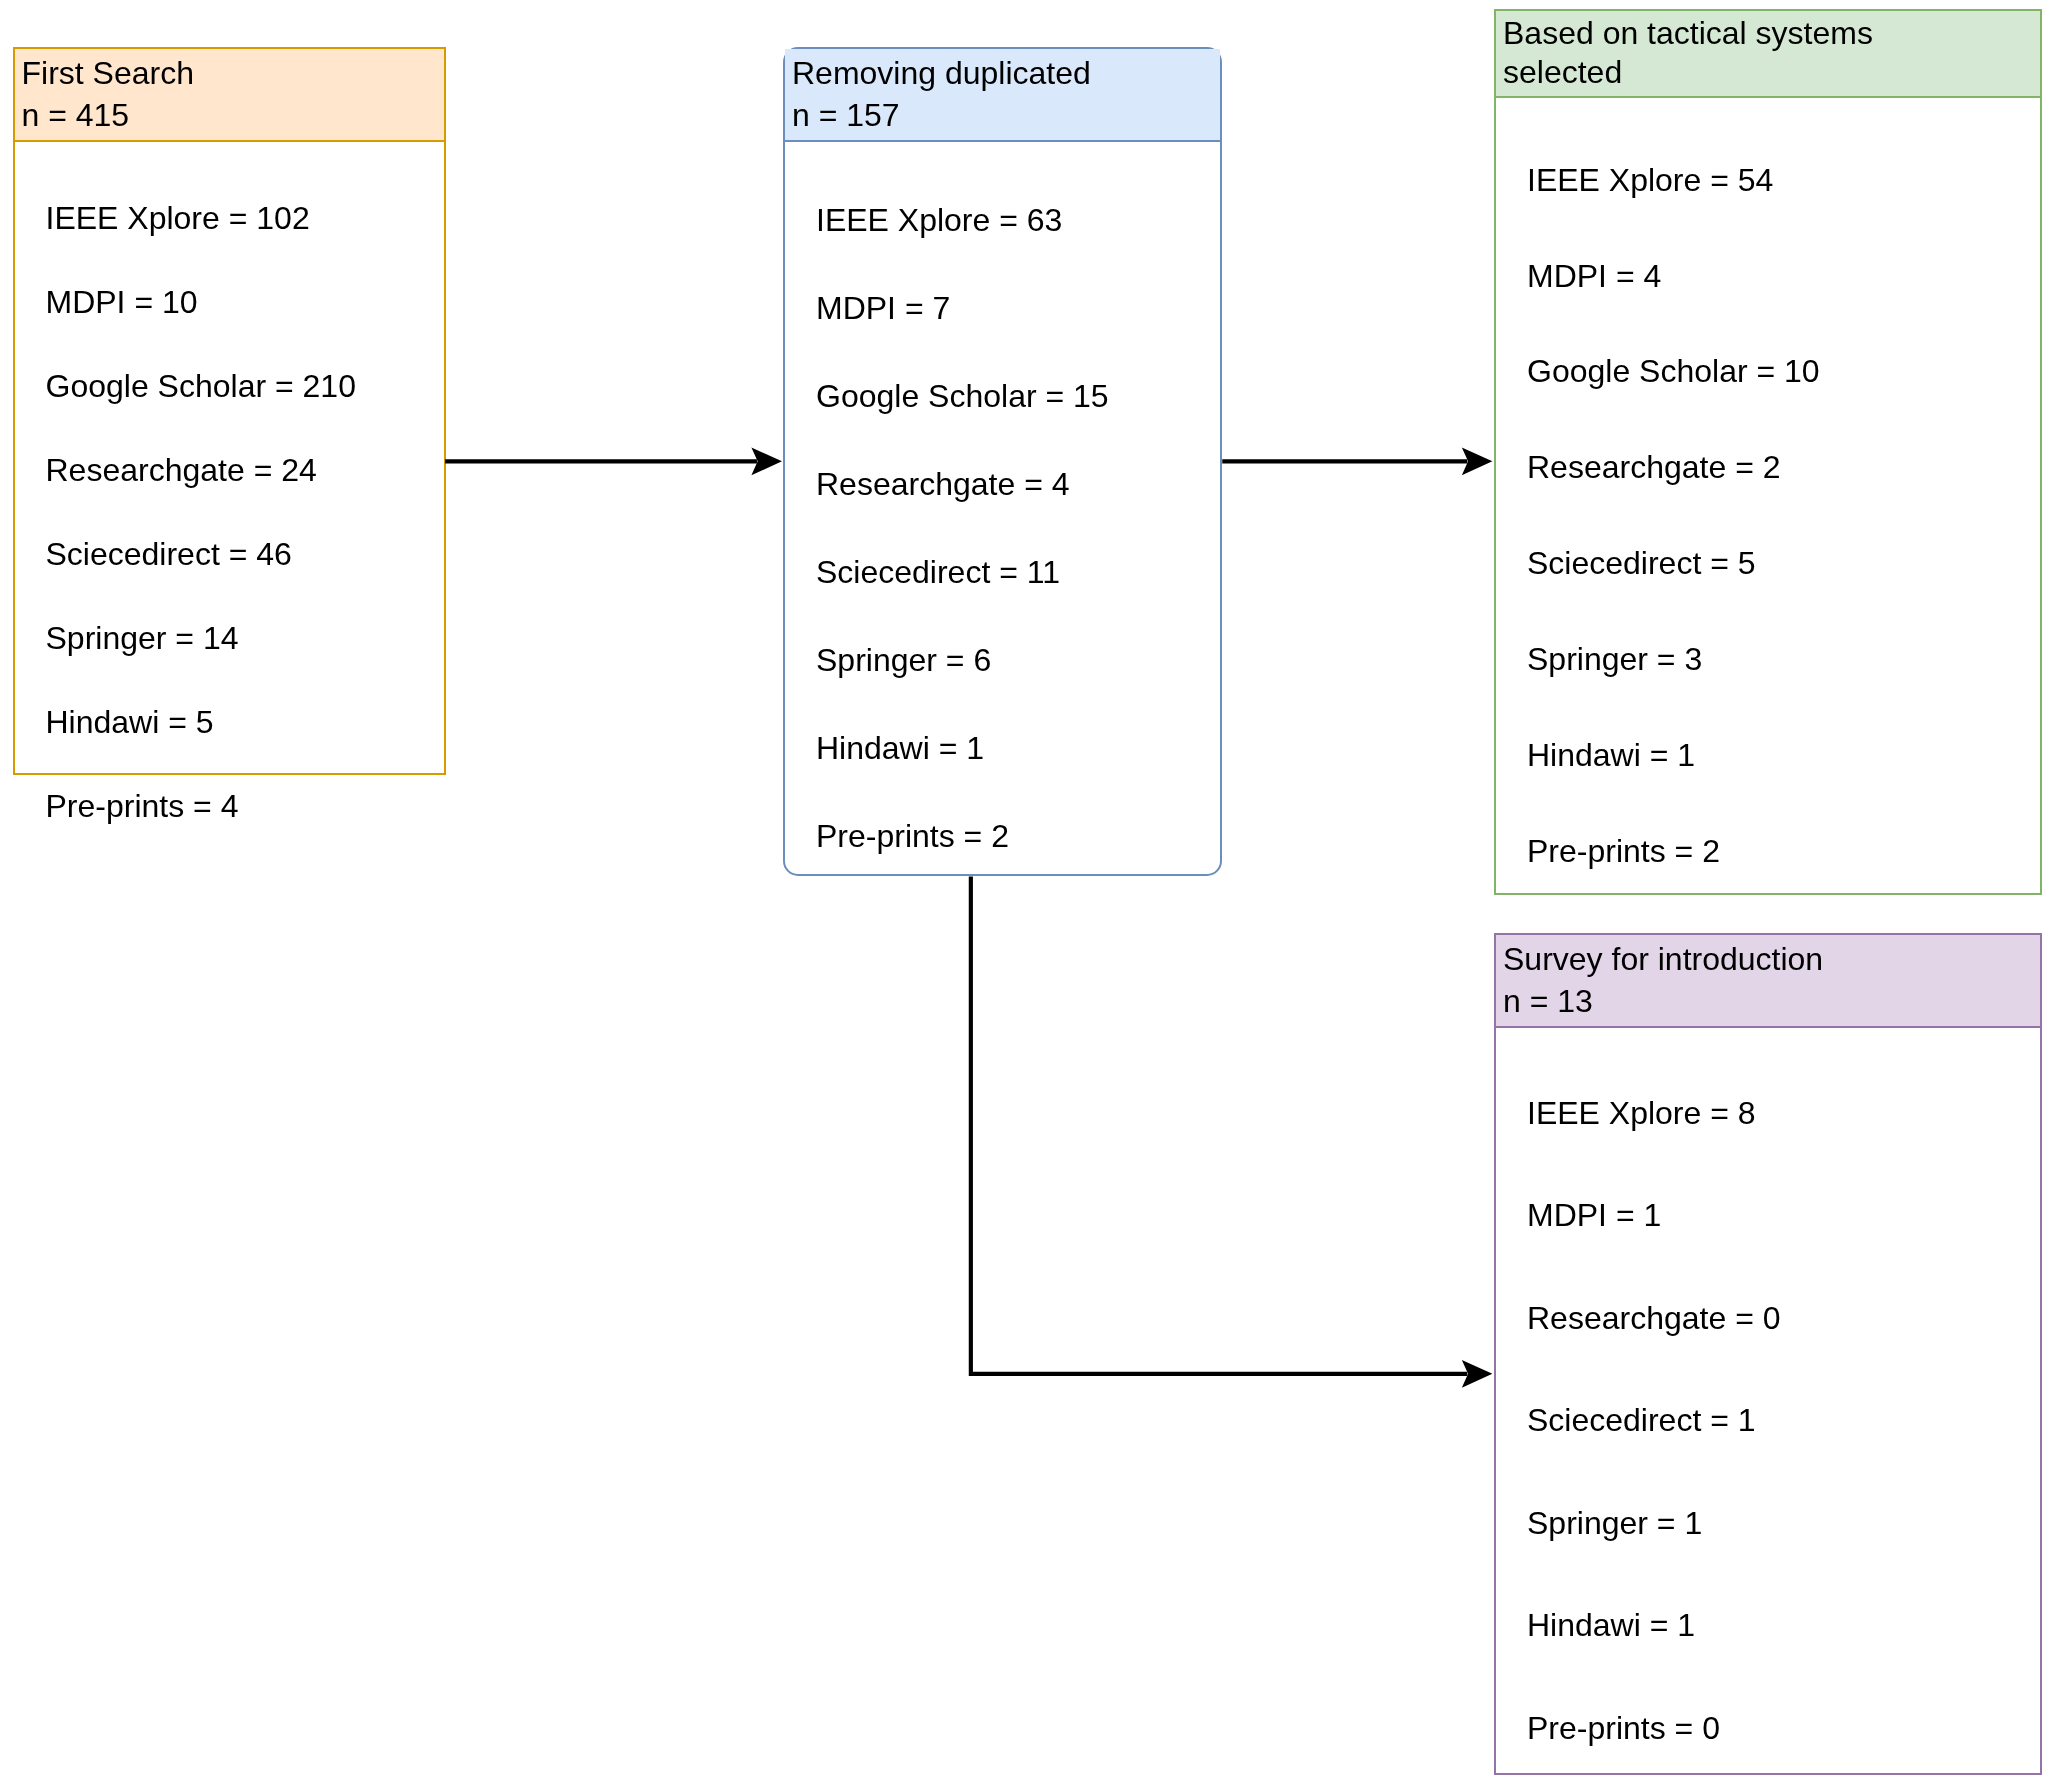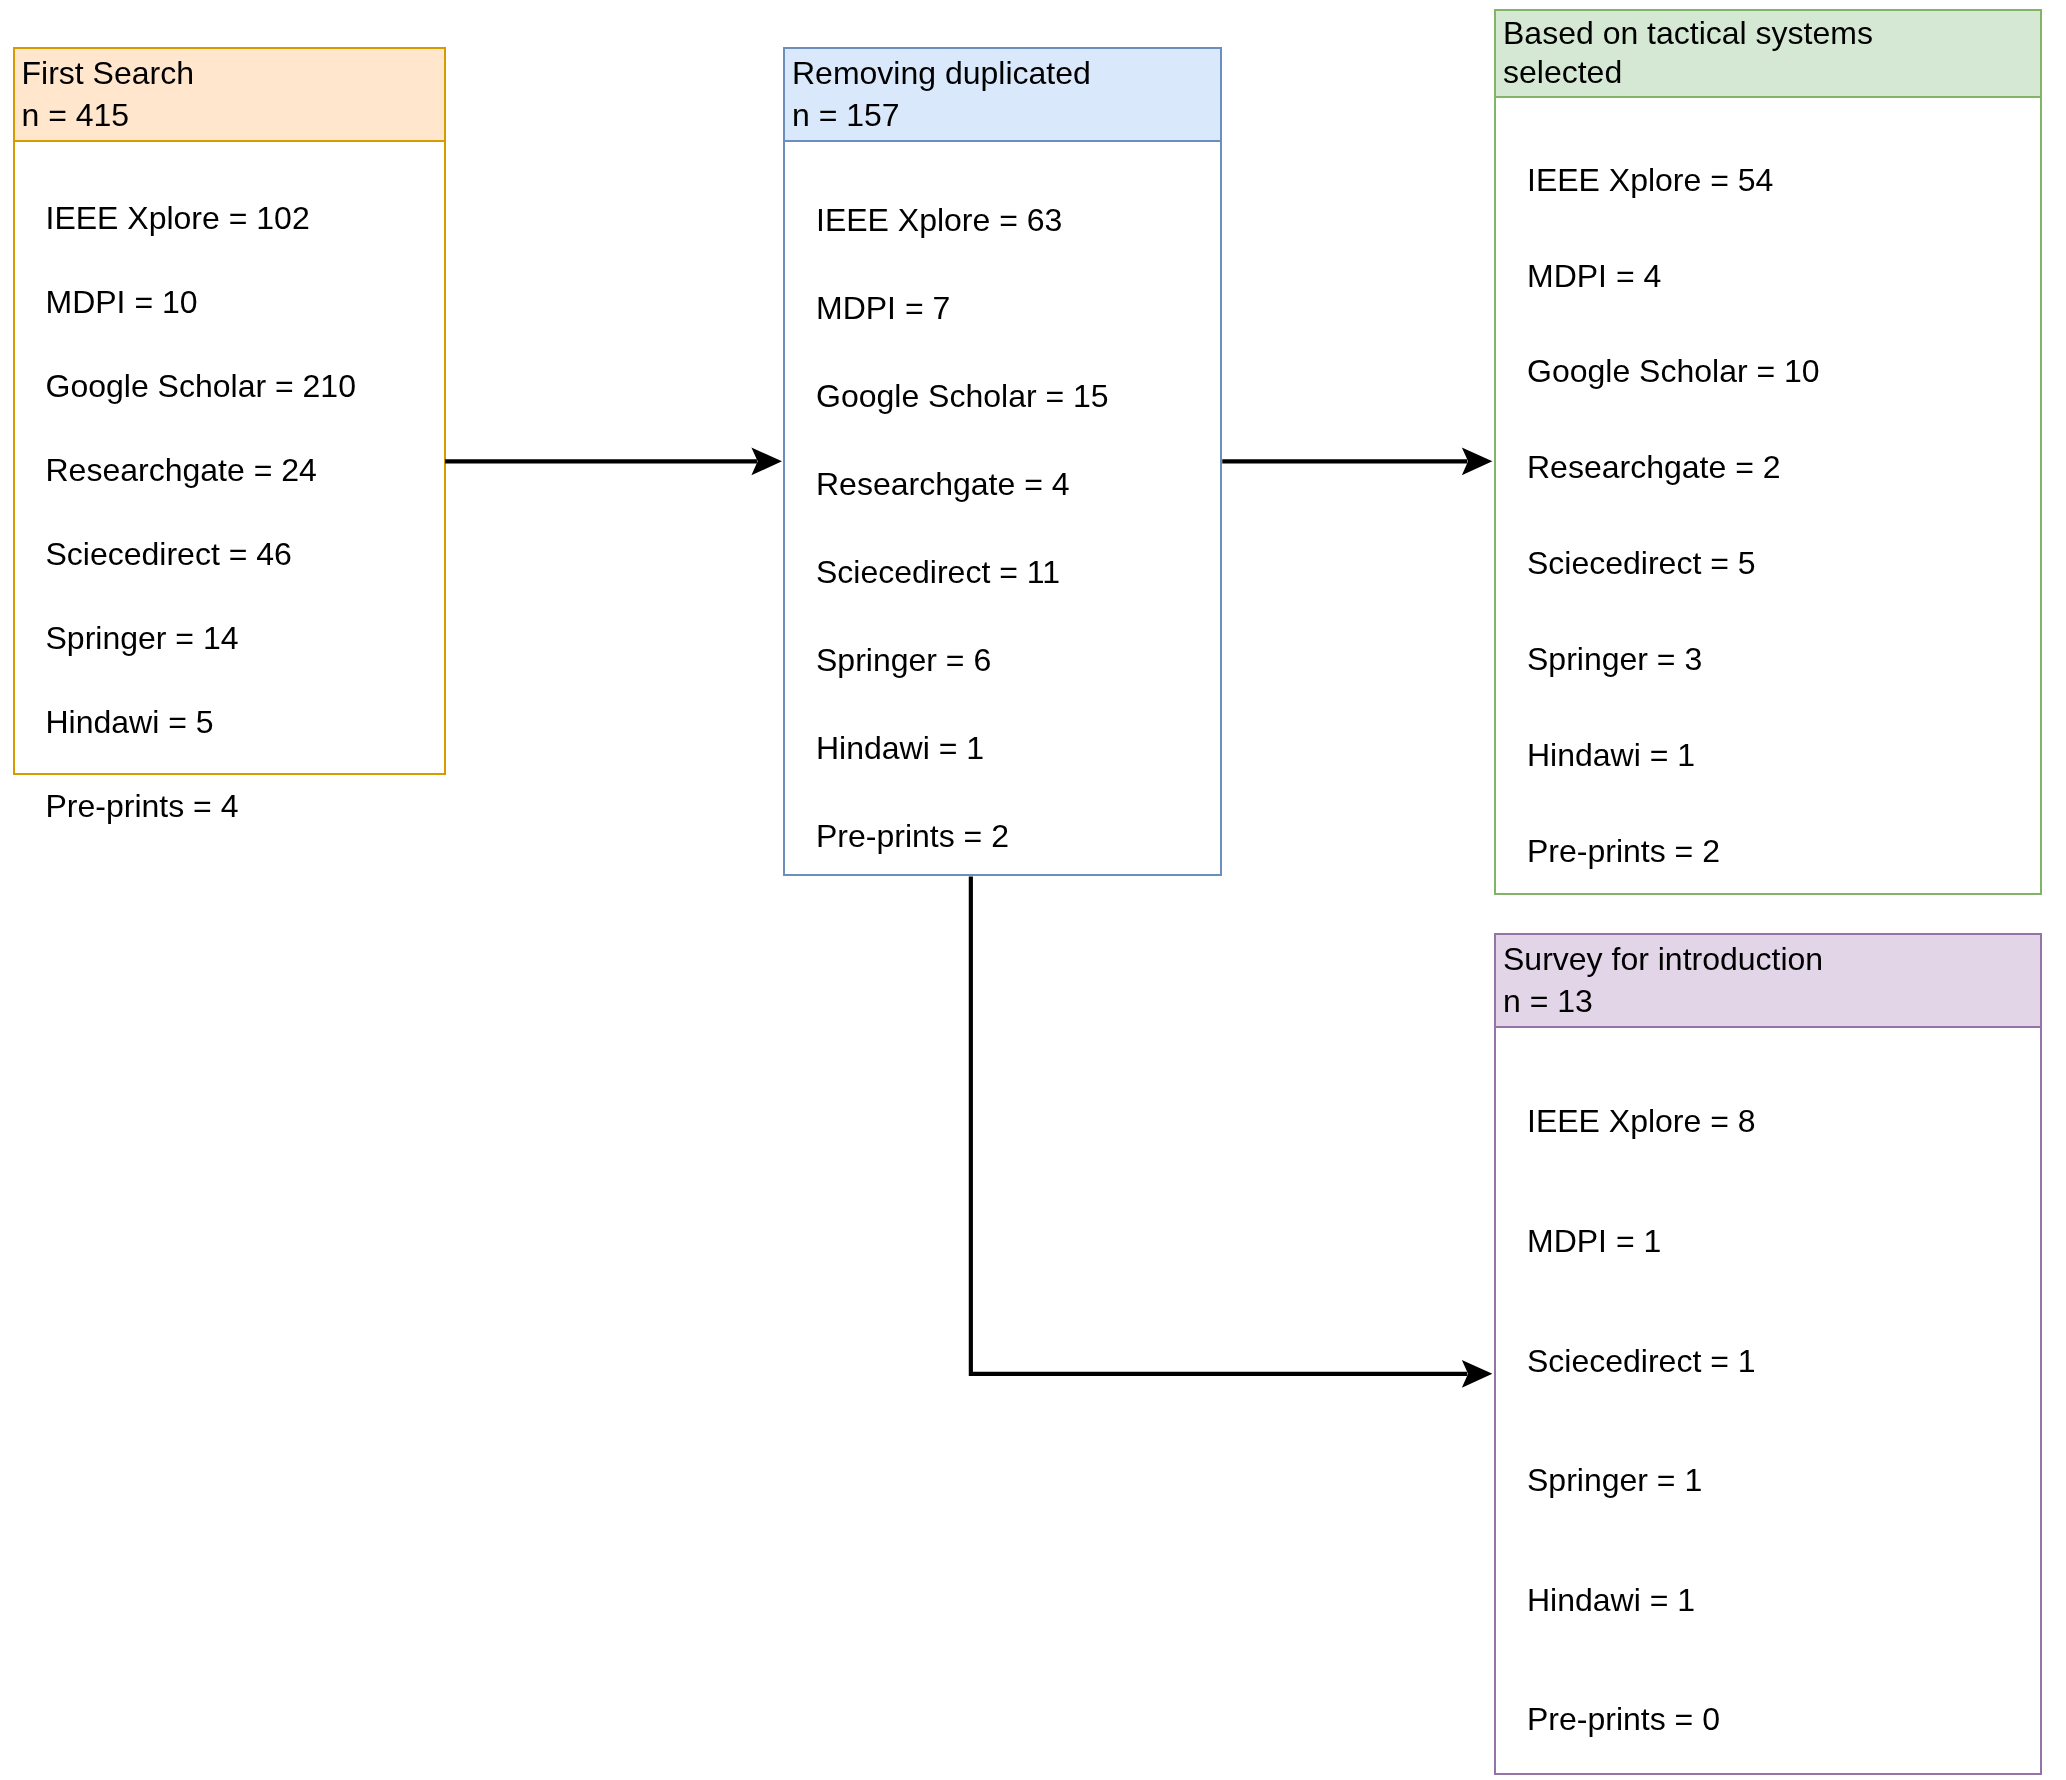--- a/index.html
+++ b/index.html
@@ -41,21 +41,21 @@
     justify-content: space-around;
     padding: 9.7px 14px 18px 31px;
   }
   .listbox .item {
     font-size: 32px;
     line-height: 36px;
     white-space: nowrap;
     margin-top: 48px;
   }
   #box-first-search        { left: 12.5px;   top: 47px;   width: 433px; height: 728px; }
-  #box-removing-duplicated { left: 783px; top: 47px;   width: 439px; height: 829px; }
+  #box-removing-duplicated { left: 783px; top: 47px;   width: 439px; height: 829px; border-radius: 15px; }
   #box-tactical-selected   { left: 1494px; top: 9px;   width: 548px; height: 886px; }
   #box-survey-introduction { left: 1494px; top: 933px; width: 548px; height: 842px; }
   #box-tactical-selected .header { line-height: 39px; }
   svg.arrows {
     position: absolute;
     left: 0;
     top: 0;
     pointer-events: none;
   }
   svg.arrows line, svg.arrows polyline {
@@ -125,20 +125,21 @@
   </div>
 
   <div class="listbox" id="box-survey-introduction" style="--fill: #E1D5E7; --stroke: #9673A6;">
     <div class="header">
       <div>Survey for introduction</div>
       <div>n = 13</div>
     </div>
     <div class="body">
       <div class="item">IEEE Xplore = 8</div>
       <div class="item">MDPI = 1</div>
+      <div class="item">Researchgate = 0</div>
       <div class="item">Sciecedirect = 1</div>
       <div class="item">Springer = 1</div>
       <div class="item">Hindawi = 1</div>
       <div class="item">Pre-prints = 0</div>
     </div>
   </div>
 
   <svg class="arrows" width="2066" height="1781" viewBox="0 0 2975 2564">
 
     <g>

